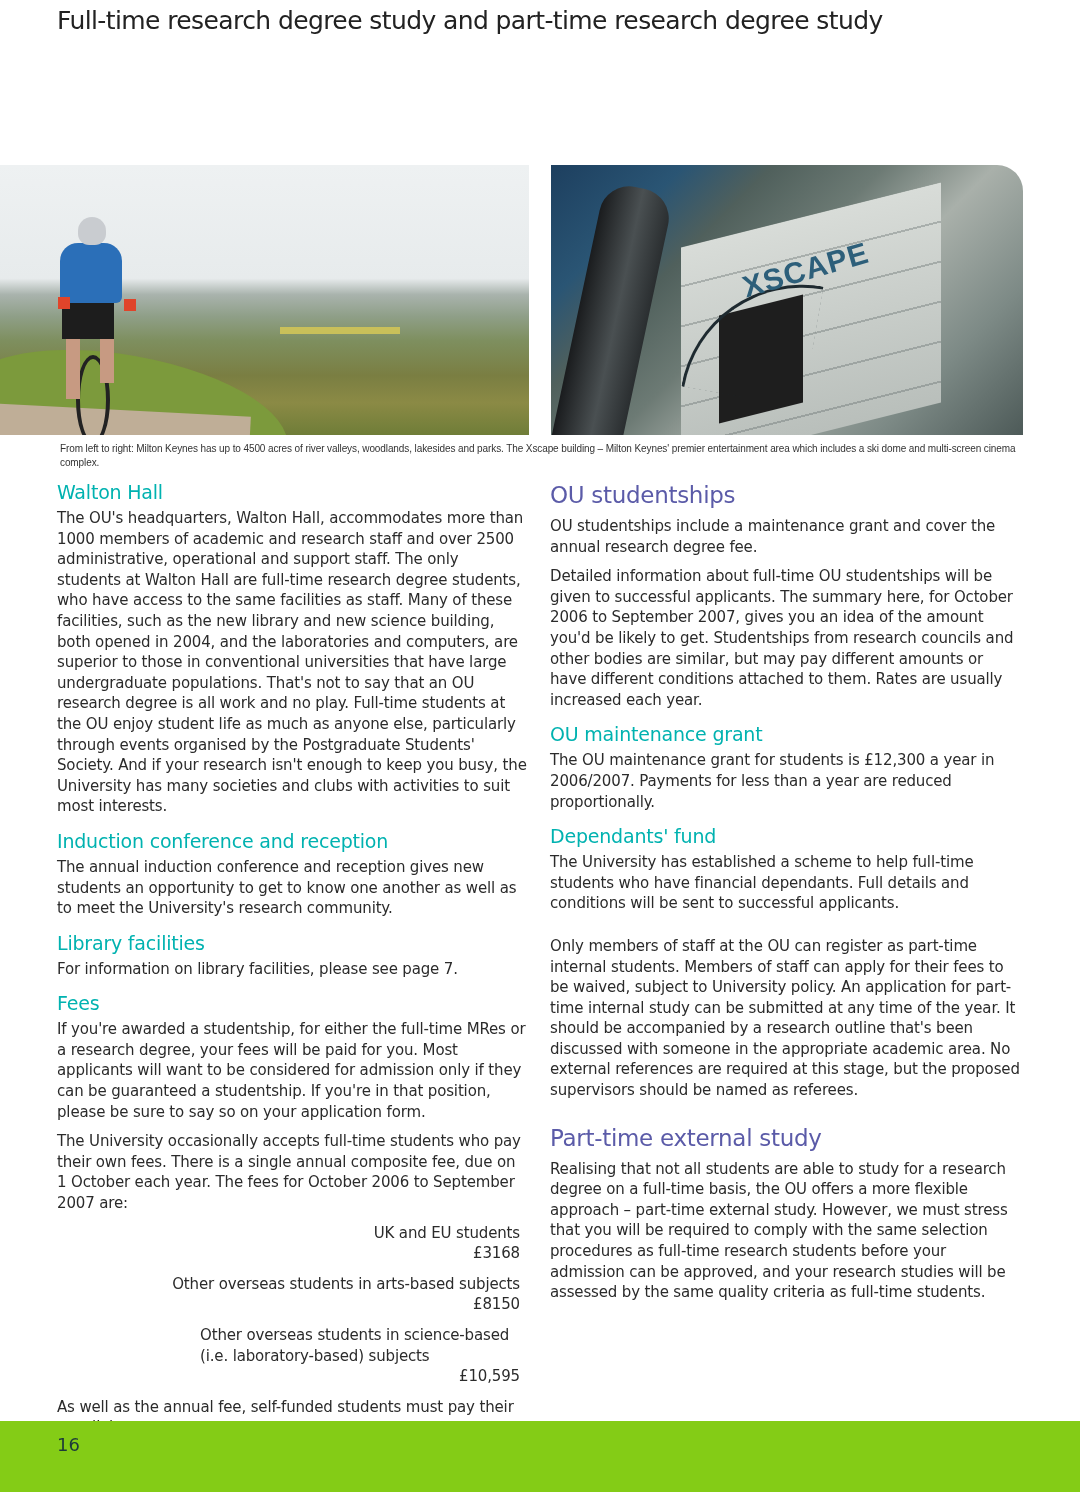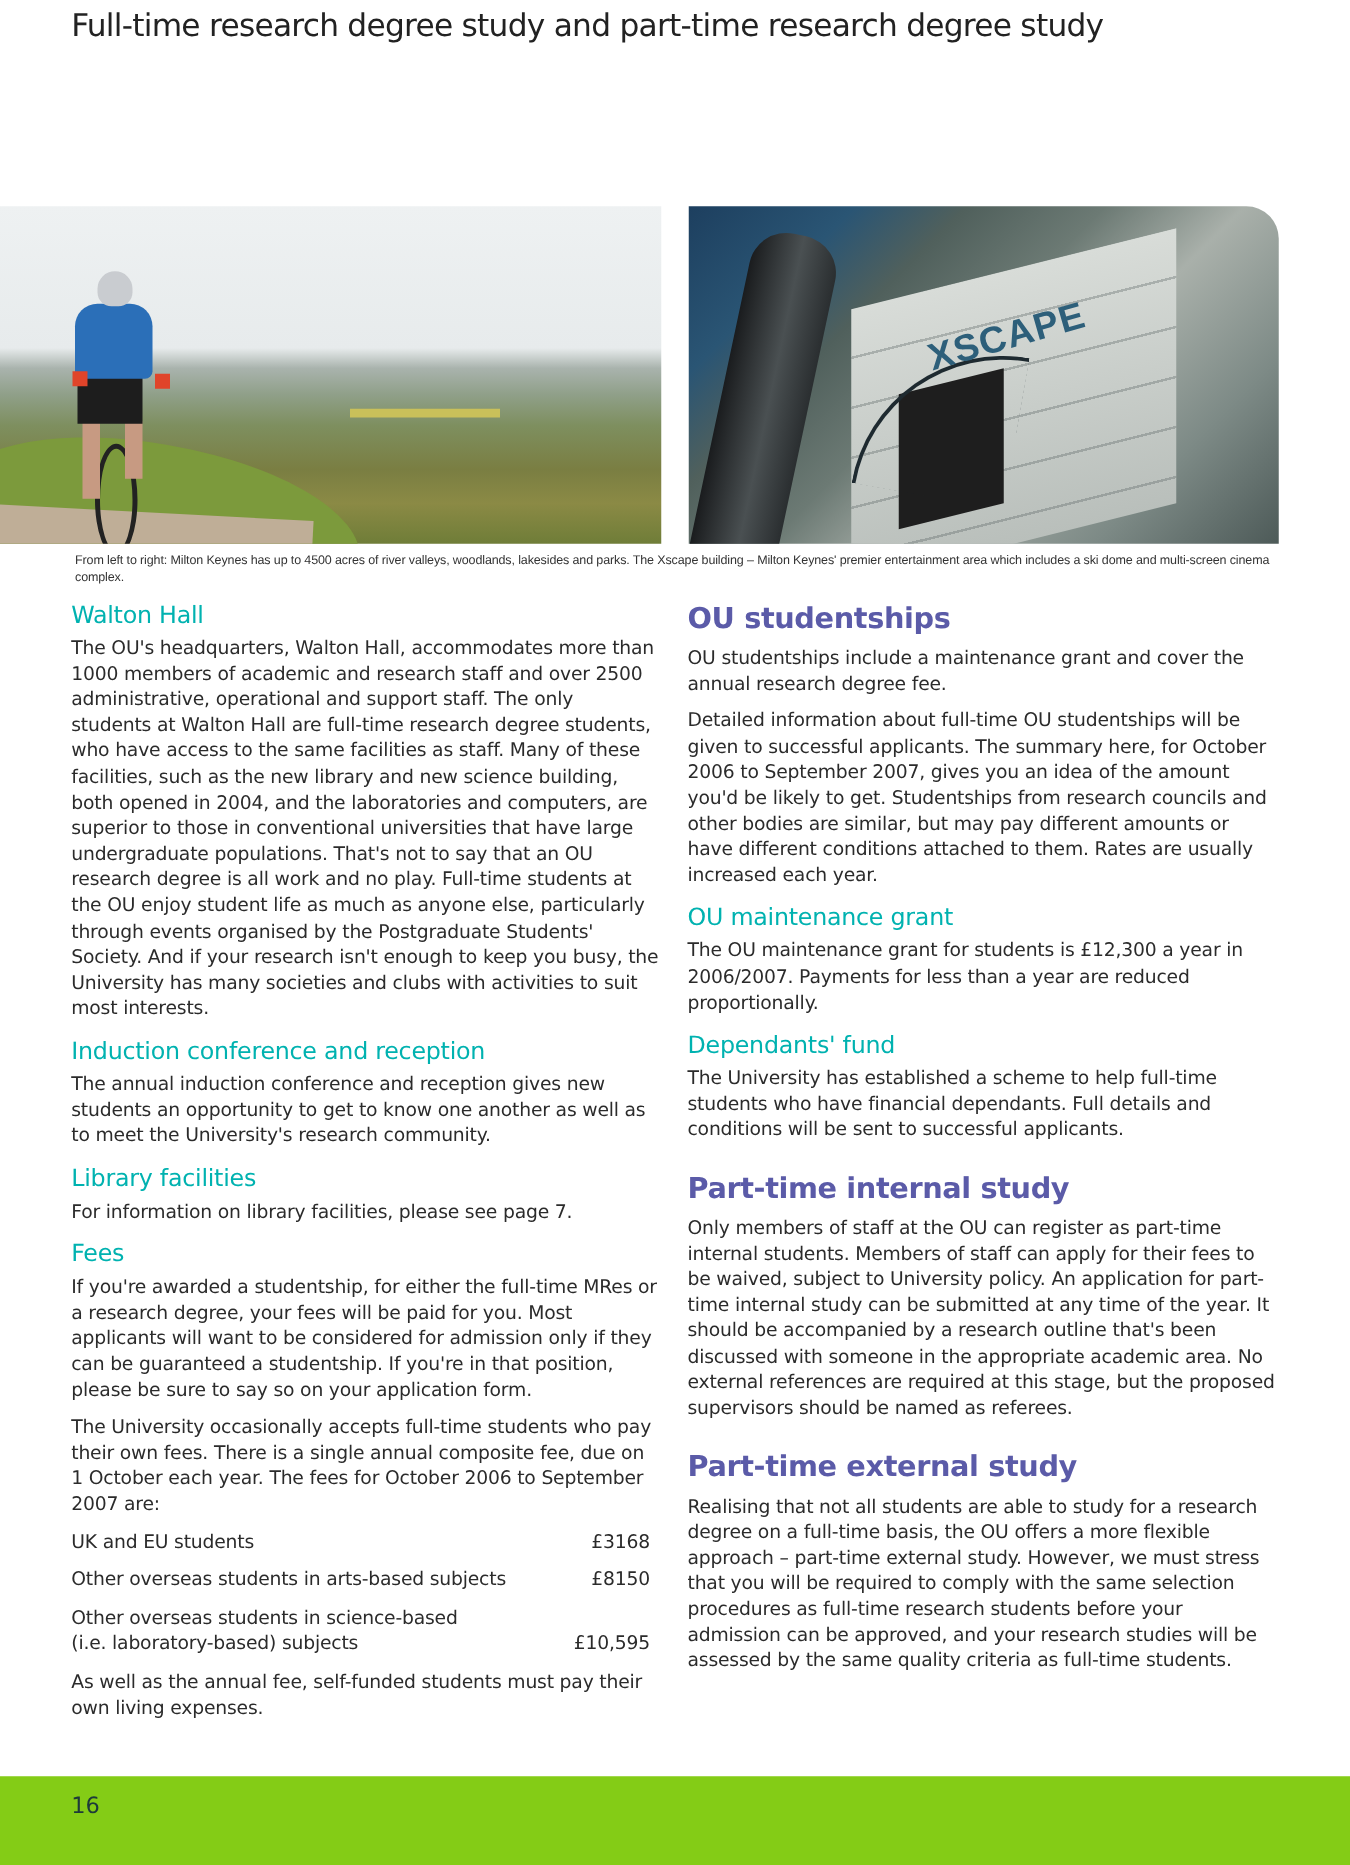--- a/index.html
+++ b/index.html
@@ -111,35 +111,36 @@
       position: absolute; top: 480px; width: 470px;
     }
     .col-left { left: 57px; }
     .col-right { left: 550px; }
 
     .h-teal {
       color: #00b2b0; font-size: 19px; font-weight: normal;
       margin: 0 0 4px 0; line-height: 24px; letter-spacing: -0.2px;
     }
     .h-purple {
-      color: #5b5ba8; font-size: 23px; font-weight: bold;
+      color: #5b5ba8; font-size: 23px; font-weight: normal;
       margin: 0 0 6px 0; line-height: 30px; letter-spacing: -0.3px;
     }
     p {
       margin: 0 0 9px 0;
       font-size: 15px; line-height: 20.6px; color: #2b2b2b;
       letter-spacing: -0.15px;
     }
     .section { margin-bottom: 12px; }
 
     .fee-table { width: 463px; margin: 0 0 10px 0; }
     .fee-row {
       display: flex; justify-content: space-between; align-items: flex-end;
       font-size: 15px; line-height: 20.6px; margin-bottom: 10px; color: #2b2b2b;
       letter-spacing: -0.15px;
+      flex-direction: column;
     }
     .fee-row .fee-label { flex: 1; }
     .fee-row .fee-value { text-align: center; white-space: nowrap; }
 
     .footer-band {
       position: absolute; left: 0; top: 1421px; width: 1080px; height: 71px;
       background: #84cc16;
     }
     .page-number {
       position: absolute; left: 57px; top: 13px;
@@ -218,21 +219,20 @@
   </div>
   <div class="section">
     <h3 class="h-teal">OU maintenance grant</h3>
     <p>The OU maintenance grant for students is £12,300 a year in 2006/2007. Payments for less than a year are reduced proportionally.</p>
   </div>
   <div class="section">
     <h3 class="h-teal">Dependants' fund</h3>
     <p>The University has established a scheme to help full-time students who have financial dependants. Full details and conditions will be sent to successful applicants.</p>
   </div>
   <div class="section" style="margin-top:22px">
-    <h2 class="h-purple">Part-time internal study</h2>
     <p>Only members of staff at the OU can register as part-time internal students. Members of staff can apply for their fees to be waived, subject to University policy. An application for part-time internal study can be submitted at any time of the year. It should be accompanied by a research outline that's been discussed with someone in the appropriate academic area. No external references are required at this stage, but the proposed supervisors should be named as referees.</p>
   </div>
   <div class="section" style="margin-top:22px">
     <h2 class="h-purple">Part-time external study</h2>
     <p>Realising that not all students are able to study for a research degree on a full-time basis, the OU offers a more flexible approach – part-time external study. However, we must stress that you will be required to comply with the same selection procedures as full-time research students before your admission can be approved, and your research studies will be assessed by the same quality criteria as full-time students.</p>
   </div>
 </div>
 
 <div class="footer-band">
   <span class="page-number">16</span>

